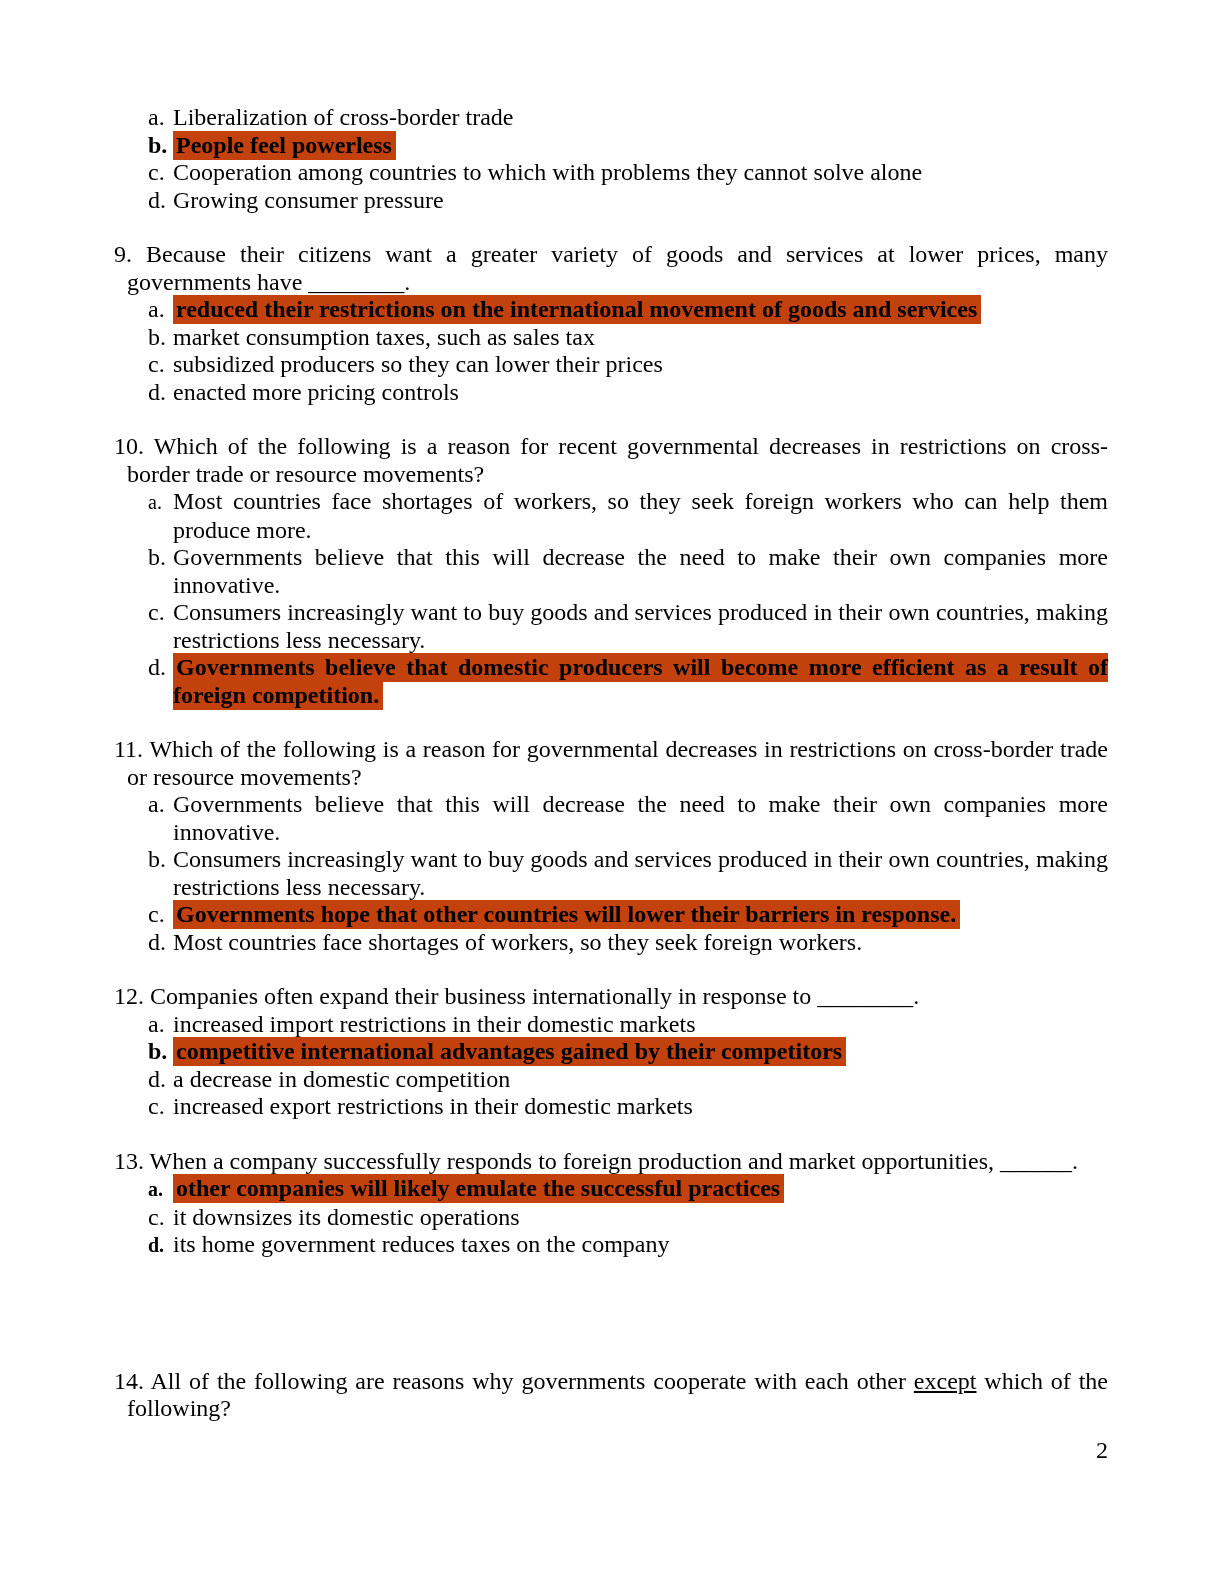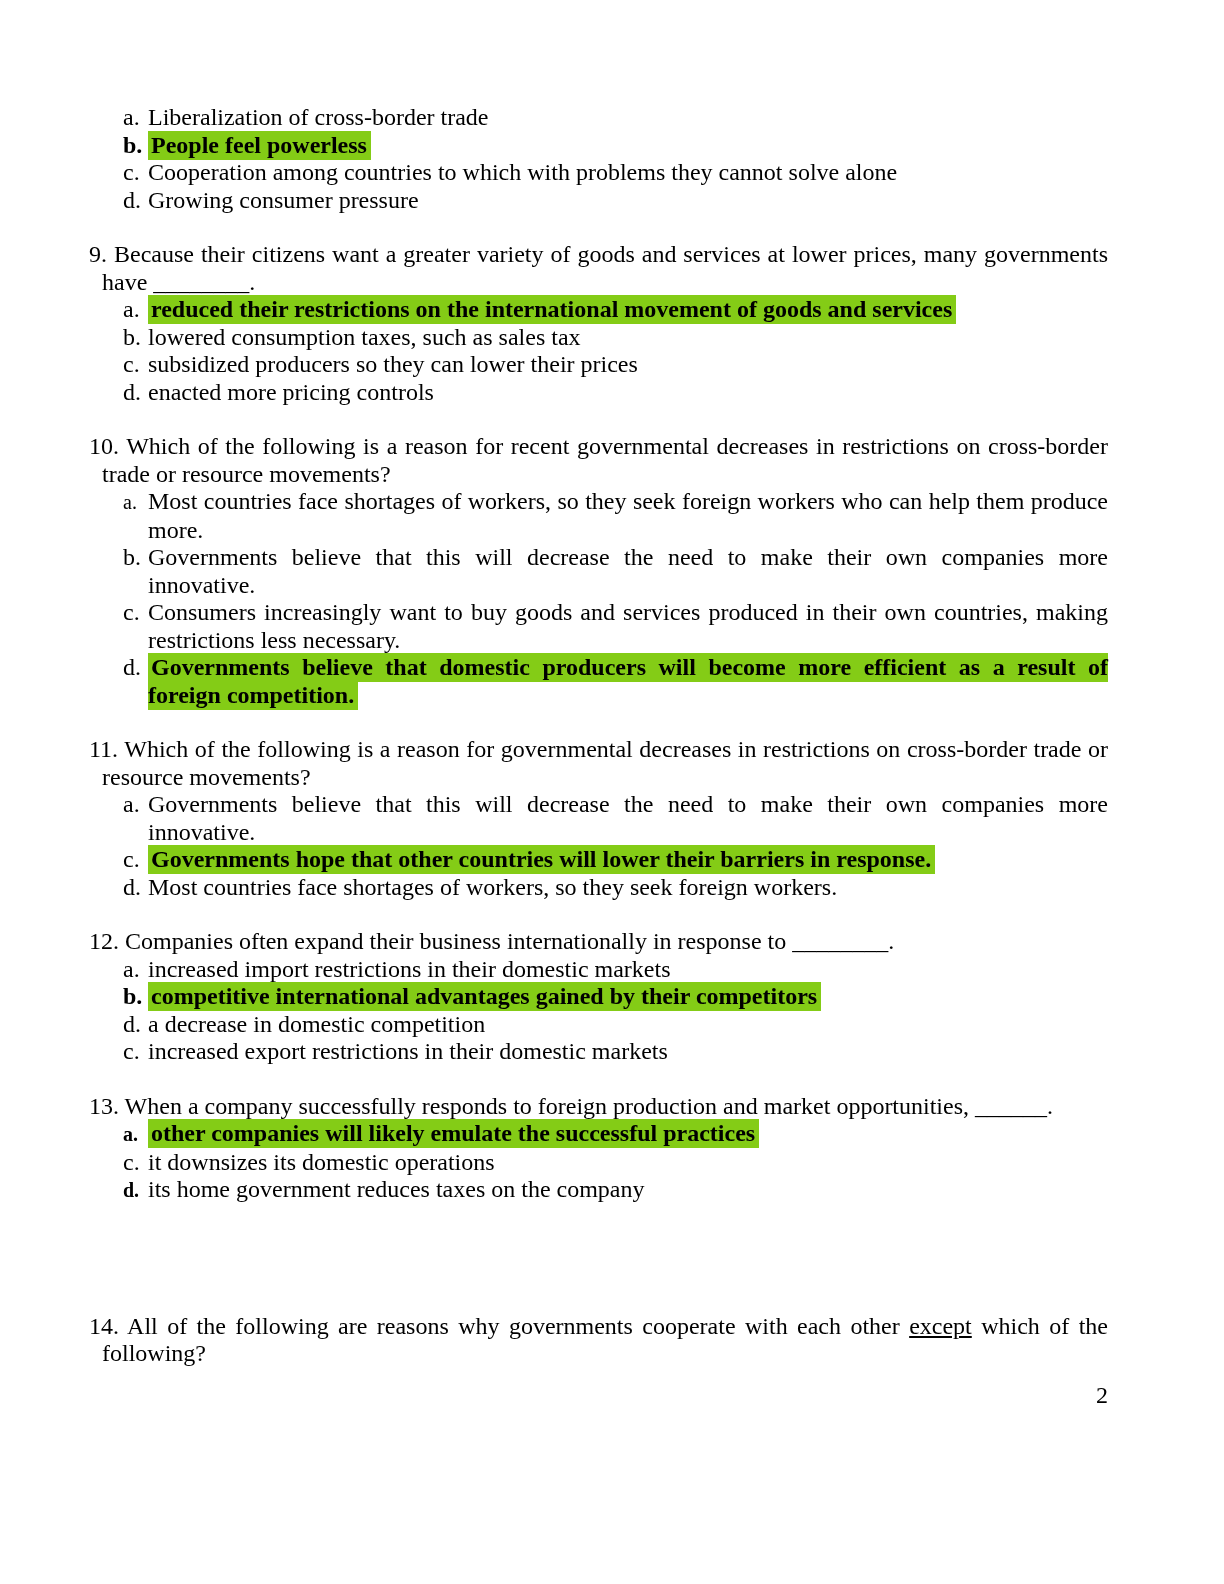--- a/index.html
+++ b/index.html
@@ -13,21 +13,21 @@
     overflow: hidden;
     font-family: "Liberation Serif", "DejaVu Serif", serif;
     font-size: 24px;
     line-height: 27.5px;
     color: #000000;
   }
   .page {
     box-sizing: border-box;
     width: 1224px;
     height: 1584px;
-    padding: 104px 116px 0 89px;
+    padding: 104px 116px 0 114px;
   }
   p { margin: 0; }
   
   .qpara {
     text-align: justify;
     padding-left: 13px;
     text-indent: -13px;
     margin-top: 6px;
   }
   
@@ -40,21 +40,21 @@
     display: inline-block;
     width: 25px;
     text-indent: 0;
   }
   .olettr.b  { font-weight: bold; }
   .olettr.sm { font-size: 20px; }
   .question     { margin-top: 27px; }
   .question.first { margin-top: 0; }
   .question.mt-lg { margin-top: 108px; }
   .hl {
-    background: #84cc16;
+    background: #c2410c;
     font-weight: bold;
     padding: 1px 4px 2px 3px;
   }
   .ul { text-decoration: underline; }
   .pagenum {
     text-align: right;
     margin-top: 14px;
   }
 </style>
 </head>
@@ -65,36 +65,37 @@
   <section class="question first">
     <p class="opt"><span class="olettr">a.</span><span class="otext">Liberalization of cross-border trade</span></p>
     <p class="opt"><span class="olettr b">b.</span><span class="otext hl">People feel powerless</span></p>
     <p class="opt"><span class="olettr">c.</span><span class="otext">Cooperation among countries to which with problems they cannot solve alone</span></p>
     <p class="opt"><span class="olettr">d.</span><span class="otext">Growing consumer pressure</span></p>
   </section>
 
   <section class="question">
     <p class="qpara"><span class="qnum">9.</span> <span class="qstem">Because their citizens want a greater variety of goods and services at lower prices, many governments have ________.</span></p>
     <p class="opt"><span class="olettr">a.</span><span class="otext hl">reduced their restrictions on the international movement of goods and services</span></p>
-    <p class="opt"><span class="olettr">b.</span><span class="otext">lowered consumption taxes, such as sales tax</span></p>
+    <p class="opt"><span class="olettr">b.</span><span class="otext">market consumption taxes, such as sales tax</span></p>
     <p class="opt"><span class="olettr">c.</span><span class="otext">subsidized producers so they can lower their prices</span></p>
     <p class="opt"><span class="olettr">d.</span><span class="otext">enacted more pricing controls</span></p>
   </section>
 
   <section class="question">
     <p class="qpara"><span class="qnum">10.</span> <span class="qstem">Which of the following is a reason for recent governmental decreases in restrictions on cross-border trade or resource movements?</span></p>
     <p class="opt"><span class="olettr sm">a.</span><span class="otext">Most countries face shortages of workers, so they seek foreign workers who can help them produce more.</span></p>
     <p class="opt"><span class="olettr">b.</span><span class="otext">Governments believe that this will decrease the need to make their own companies more innovative.</span></p>
     <p class="opt"><span class="olettr">c.</span><span class="otext">Consumers increasingly want to buy goods and services produced in their own countries, making restrictions less necessary.</span></p>
     <p class="opt"><span class="olettr">d.</span><span class="otext hl">Governments believe that domestic producers will become more efficient as a result of foreign competition.</span></p>
   </section>
 
   <section class="question">
     <p class="qpara"><span class="qnum">11.</span> <span class="qstem">Which of the following is a reason for governmental decreases in restrictions on cross-border trade or resource movements?</span></p>
     <p class="opt"><span class="olettr">a.</span><span class="otext">Governments believe that this will decrease the need to make their own companies more innovative.</span></p>
+    <p class="opt"><span class="olettr">b.</span><span class="otext">Consumers increasingly want to buy goods and services produced in their own countries, making restrictions less necessary.</span></p>
     <p class="opt"><span class="olettr">c.</span><span class="otext hl">Governments hope that other countries will lower their barriers in response.</span></p>
     <p class="opt"><span class="olettr">d.</span><span class="otext">Most countries face shortages of workers, so they seek foreign workers.</span></p>
   </section>
 
   <section class="question">
     <p class="qpara"><span class="qnum">12.</span> <span class="qstem">Companies often expand their business internationally in response to ________.</span></p>
     <p class="opt"><span class="olettr">a.</span><span class="otext">increased import restrictions in their domestic markets</span></p>
     <p class="opt"><span class="olettr b">b.</span><span class="otext hl">competitive international advantages gained by their competitors</span></p>
     <p class="opt"><span class="olettr">d.</span><span class="otext">a decrease in domestic competition</span></p>
     <p class="opt"><span class="olettr">c.</span><span class="otext">increased export restrictions in their domestic markets</span></p>

